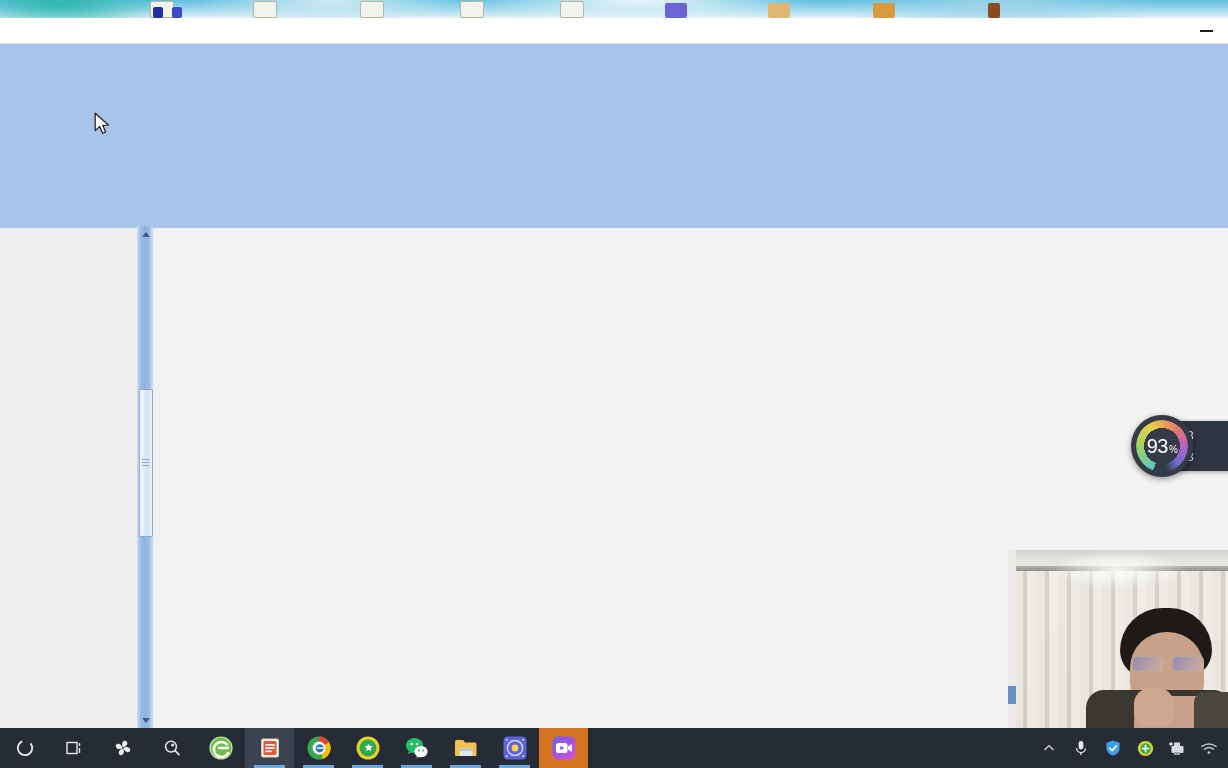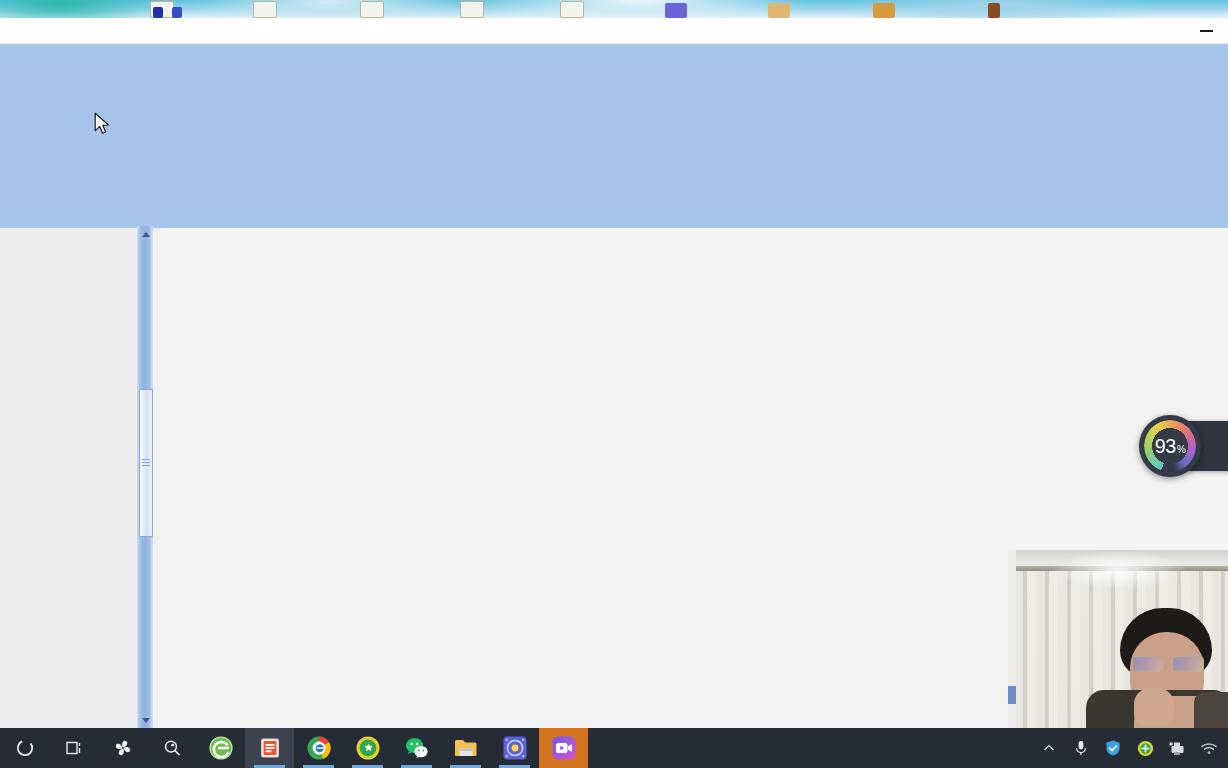--- a/index.html
+++ b/index.html
@@ -184,21 +184,21 @@
   .netmon-arrow {
     width: 0; height: 0;
     border-left: 4px solid transparent;
     border-right: 4px solid transparent;
   }
   .netmon-arrow.a-up   { border-bottom: 6px solid #4fa3c7; }
   .netmon-arrow.a-down { border-top: 6px solid #5fbf74; }
 
   .netmon-gauge {
     position: absolute;
-    left: 8px; top: 0;
+    left: 0; top: 0;
     width: 62px; height: 62px;
     border-radius: 50%;
     background: #343b47;
     box-shadow: 0 2px 6px rgba(0,0,0,0.4);
     display: flex;
     align-items: center;
     justify-content: center;
   }
   .netmon-ring {
     position: absolute;

